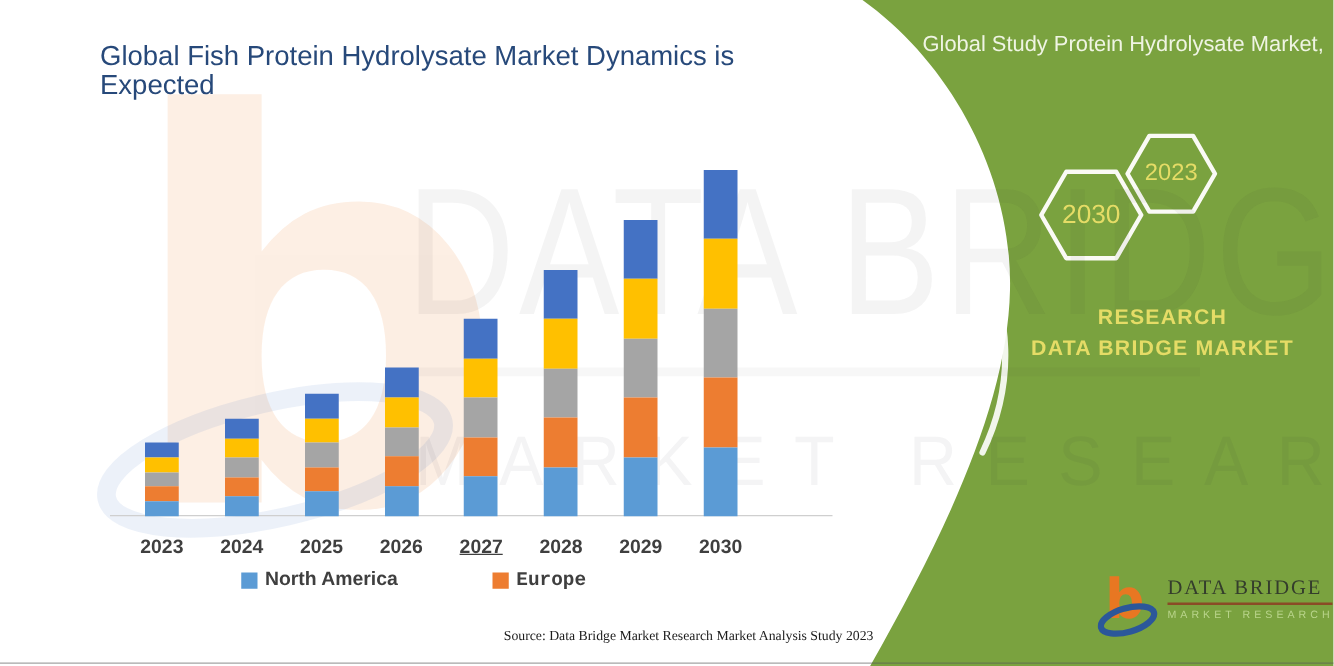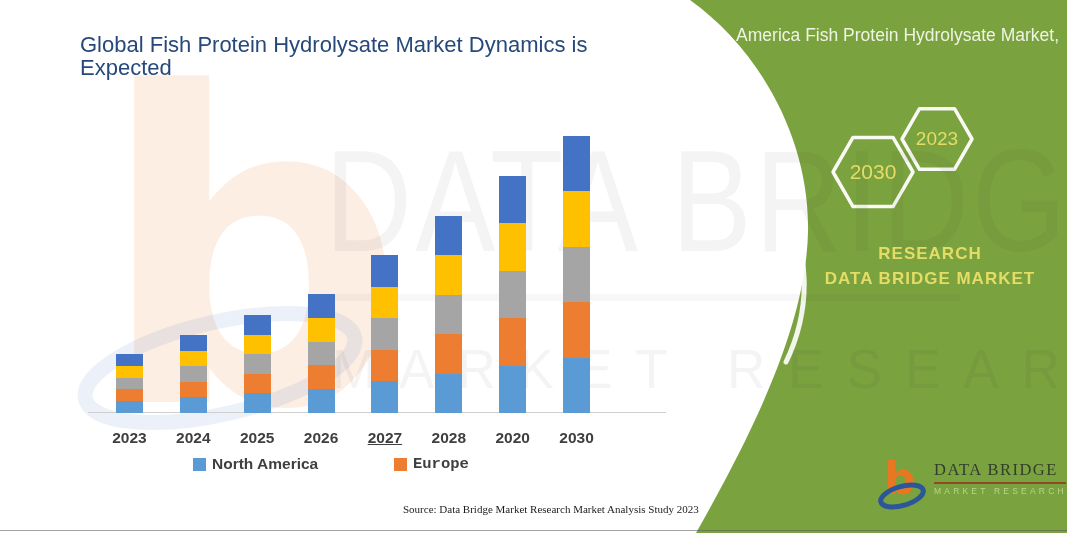--- a/index.html
+++ b/index.html
@@ -147,33 +147,33 @@
         <div class="seg" style="height: 39.4px; background: rgb(68, 114, 196);"></div>
       </div>
       <div class="xlab" style="left: 418.8px;">2028</div>
       <div class="bar" style="left: 499.16px;">
         <div class="seg" style="height: 47.4px; background: rgb(91, 155, 213);"></div>
         <div class="seg" style="height: 47.4px; background: rgb(237, 125, 49);"></div>
         <div class="seg" style="height: 47.4px; background: rgb(165, 165, 165);"></div>
         <div class="seg" style="height: 47.4px; background: rgb(255, 192, 0);"></div>
         <div class="seg" style="height: 47.4px; background: rgb(68, 114, 196);"></div>
       </div>
-      <div class="xlab" style="left: 482.66px;">2020</div>
+      <div class="xlab" style="left: 482.66px;">2029</div>
       <div class="bar" style="left: 563.02px;">
         <div class="seg" style="height: 55.4px; background: rgb(91, 155, 213);"></div>
         <div class="seg" style="height: 55.4px; background: rgb(237, 125, 49);"></div>
         <div class="seg" style="height: 55.4px; background: rgb(165, 165, 165);"></div>
         <div class="seg" style="height: 55.4px; background: rgb(255, 192, 0);"></div>
         <div class="seg" style="height: 55.4px; background: rgb(68, 114, 196);"></div>
       </div>
       <div class="xlab" style="left: 546.52px;">2030</div>
     </div>
 
   <div class="panel-heading">
-    <div>America Fish Protein Hydrolysate Market,</div>
+    <div>Global Study Protein Hydrolysate Market,</div>
   </div>
   <div class="hex-year big">2030</div>
   <div class="hex-year small">2023</div>
   <div class="panel-brand">
     <div>RESEARCH</div>
     <div>DATA BRIDGE MARKET</div>
   </div>
 
   <div class="logo">
     <svg width="50" height="60" viewBox="0 0 50 60" aria-hidden="true">

